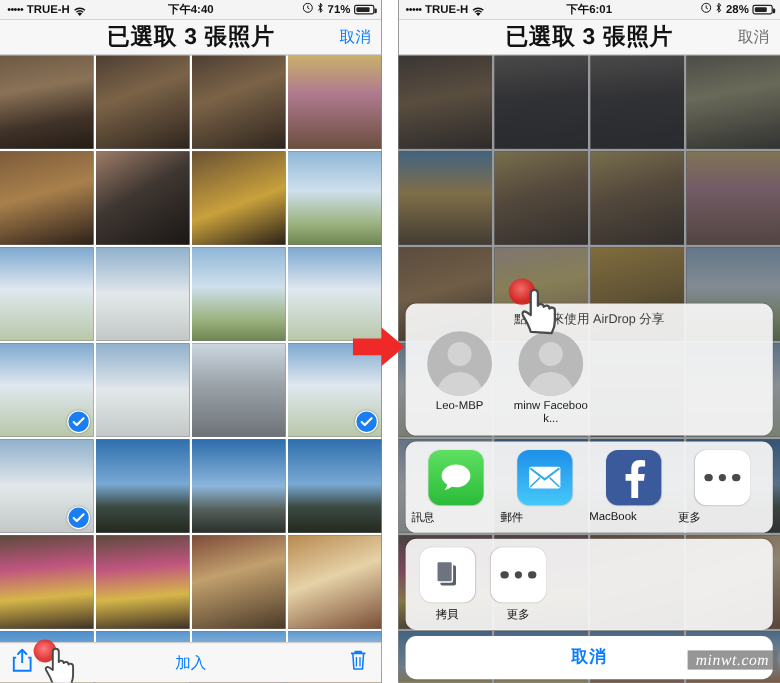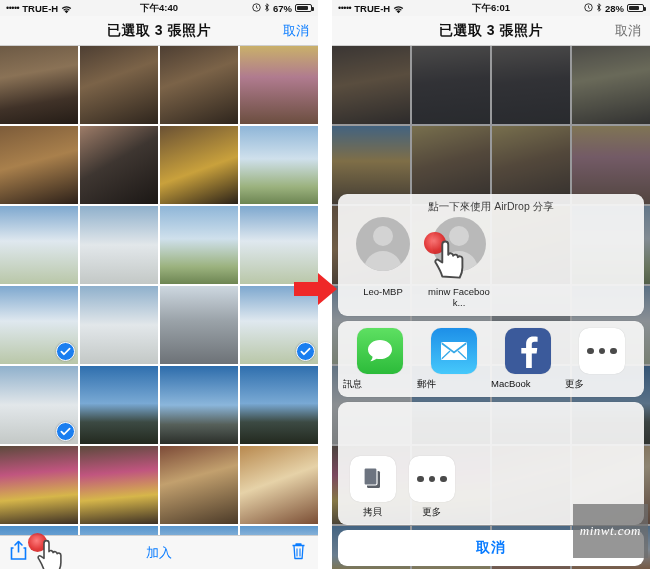--- a/index.html
+++ b/index.html
@@ -24,21 +24,21 @@
   .sb-center { position:absolute; left:0; right:0; text-align:center; font-size:9.5px; font-weight:600; pointer-events:none;}
   .sb-right { margin-left:auto; display:flex; align-items:center; gap:3px; font-size:9.5px; font-weight:600;}
   .batt { width:17px; height:8px; border:1px solid #222; border-radius:2px; position:relative; }
   .batt::after{ content:""; position:absolute; right:-3px; top:2px; width:2px; height:4px; background:#222; border-radius:0 1px 1px 0;}
   .batt i { position:absolute; left:1px; top:1px; bottom:1px; background:#222; display:block; border-radius:1px;}
 
   
   .navbar { position:relative; height:30px; background:#f7f7f7;
     border-bottom:1px solid #cfcfcf; display:flex; align-items:center;
     justify-content:center; z-index:6; }
-  .nav-title { font-size:14px; font-weight:700; color:#121212; letter-spacing:.5px;}
+  .nav-title { font-size:19px; font-weight:700; color:#121212; letter-spacing:.5px;}
   .nav-right { position:absolute; right:9px; font-size:13px; color:#0a7cff; font-weight:500;}
 
   
   .grid { position:absolute; top:46px; left:0; width:318px; bottom:0;
     display:grid; grid-template-columns:repeat(4,1fr); gap:2px;
     background:#ffffff; align-content:start; }
   #phone-left .grid { bottom:34px; }
   .cell { position:relative; width:100%; padding-top:100%; overflow:hidden; background:#555; }
   .cell > .ph { position:absolute; inset:0; }
   .check { position:absolute; right:3px; bottom:3px; width:19px; height:19px;
@@ -94,54 +94,54 @@
   .airdrop-hint { text-align:center; font-size:10.5px; color:#3c3c3c;
     padding:6px 0 3px; }
   .airdrop-row { display:flex; gap:14px; padding:0 14px 8px; }
   .ad-item { width:62px; text-align:center; position:relative; }
   .ad-avatar { width:54px; height:54px; border-radius:50%; margin:0 auto;
     background:#b9b9b9; position:relative; overflow:hidden; }
   .ad-avatar .head { position:absolute; left:50%; top:9px; transform:translateX(-50%);
     width:20px; height:20px; border-radius:50%; background:#d3d3d3; }
   .ad-avatar .body { position:absolute; left:50%; bottom:-8px; transform:translateX(-50%);
     width:38px; height:28px; border-radius:19px 19px 0 0; background:#d3d3d3; }
-  .ad-label { font-size:9.5px; color:#1c1c1c; margin-top:15px; line-height:11px; word-break:break-all;}
+  .ad-label { font-size:9.5px; color:#1c1c1c; margin-top:3px; line-height:11px; word-break:break-all;}
 
   .app-row { display:flex; padding:7px 5px 6px; }
   .app-item { flex:1; }
   .app-ico { width:46px; height:46px; border-radius:10px; margin:0 auto;
     display:flex; align-items:center; justify-content:center; position:relative;
     box-shadow:0 0 1px rgba(0,0,0,.2); }
   .app-label { font-size:9.5px; color:#111; margin-top:4px; }
   .ico-msg  { background:linear-gradient(180deg,#5ee062,#2cbb3a); }
   .ico-mail { background:linear-gradient(180deg,#1d8fe8,#46c8fb); }
   .ico-fb   { background:#3b5a9b; }
   .ico-white{ background:#ffffff; }
   .dots3 { display:flex; gap:5px; }
   .dots3 i { width:6.5px; height:6.5px; border-radius:50%; background:#4a4a4a; display:block;}
 
-  .act-row { display:flex; padding:7px 5px 6px;margin-top:47px; }
+  .act-row { display:flex; padding:7px 5px 6px; }
   .act-item { width:20%; text-align:center; }
 
   .cancel-card { background:#fff; border-radius:9px; height:36px;
     display:flex; align-items:center; justify-content:center; }
   .cancel-txt { font-size:14px; color:#0a7cff; font-weight:600; letter-spacing:1px;}
 
   
   .tap-cursor { position:absolute; z-index:20; pointer-events:none; }
   .tap-ring { position:absolute; width:19px; height:19px; border-radius:50%;
     background:radial-gradient(circle at 45% 40%, #ff6b6b 0%, #e02222 55%, #b81414 100%);
     opacity:.88; }
 
   .red-arrow { position:absolute; left:294px; top:272px; z-index:22; width:44px; height:34px;}
 
   .watermark { position:absolute; right:2px; bottom:11px; z-index:25;
     background:rgba(110,110,110,.72); color:#fff; font-size:13px;
     font-family:"Liberation Serif","DejaVu Serif",serif; font-style:italic;
-    padding:19px 7px; letter-spacing:.5px;text-align:right;}
+    padding:0 7px; letter-spacing:.5px;text-align:right;}
 </style>
 </head>
 <body>
 
 <div id="stage">
 
   <div class="phone" id="phone-left">
 
     <div class="statusbar">
       <div class="sb-left">
@@ -161,21 +161,21 @@
           <svg viewBox="0 0 12 12" width="9" height="9">
               <circle cx="6" cy="6" r="5" fill="none" stroke="#111" stroke-width="1.1"></circle>
               <path d="M6 3.3v3l1.9 1" stroke="#111" stroke-width="1" fill="none"></path>
             </svg>
         </span>
         <span>
           <svg viewBox="0 0 8 12" width="6" height="9">
               <path d="M2 3 6 9 4 11V1l2 2-4 6" stroke="#111" stroke-width="1.1" fill="none"></path>
             </svg>
         </span>
-        <span>67%</span>
+        <span>71%</span>
         <span class="batt">
             <i id="battL" style="width: 10.65px;"></i>
           </span>
       </div>
     </div>
 
     <div class="navbar">
       <span class="nav-title">已選取 3 張照片</span>
       <span class="nav-right">取消</span>
     </div>

